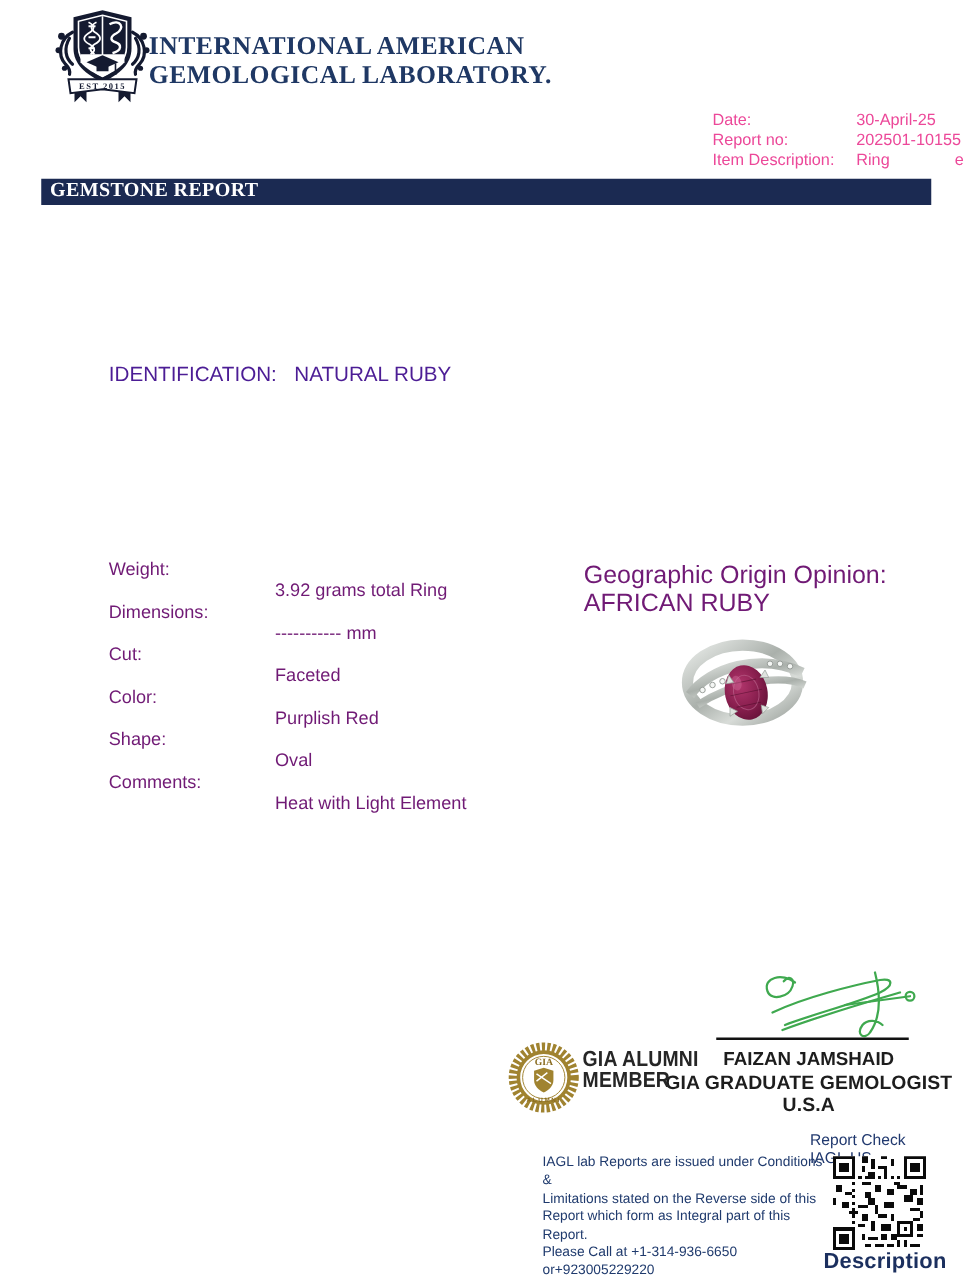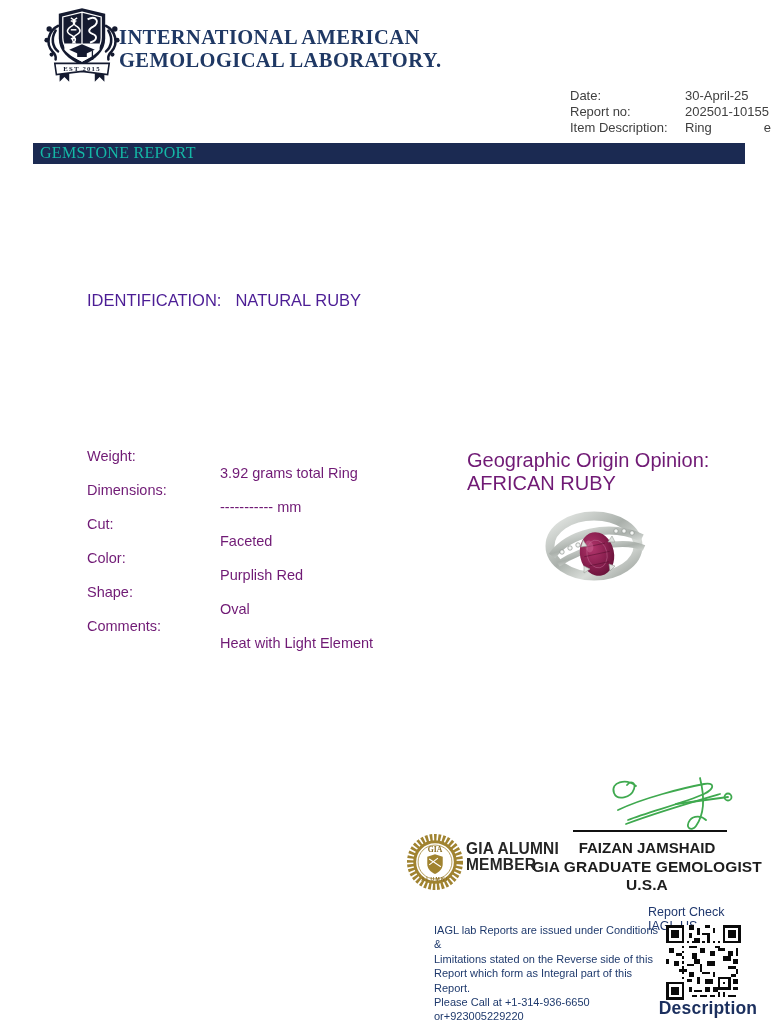--- a/index.html
+++ b/index.html
@@ -9,29 +9,29 @@
     overflow:hidden; margin:0 auto;
   }
   .abs { position:absolute; }
 
   
   .org-title { left:119px; top:26px; color:#1f3864;
     font-family:Liberation Serif, serif; font-weight:bold;
     font-size:20.5px; line-height:22.5px; letter-spacing:0.4px; }
 
   
-  .meta { left:570px; top:88px; width:201px; font-size:13px; color:#404040; }
+  .meta { left:570px; top:88px; width:201px; font-size:13px; color:#ec4899; }
   .meta-row { position:relative; height:16px; line-height:16px; }
   .meta-label { display:inline-block; width:115px; }
   .meta-extra { position:absolute; right:0; top:0; }
 
   
   .banner { left:33px; top:143px; width:712px; height:21px; background:#1b2a52; }
-  .banner-text { position:absolute; left:7px; top:1px; color:#14b8a6;
-    font-family:"Liberation Serif", serif; font-weight:normal; font-size:16px;
+  .banner-text { position:absolute; left:7px; top:1px; color:#ffffff;
+    font-family:"Liberation Serif", serif; font-weight:bold; font-size:16px;
     letter-spacing:0.3px; }
 
   
   .ident { left:87px; top:271px; font-size:16.5px; color:#4c1d95;margin-top:20px; }
   .ident .val { margin-left:14px; }
 
   
   .fields { left:87px; top:448px; width:360px; font-size:14.5px; color:#701a75; }
   .field-row { position:relative; height:34px; }
   .field-label { position:absolute; left:0; top:0; }

